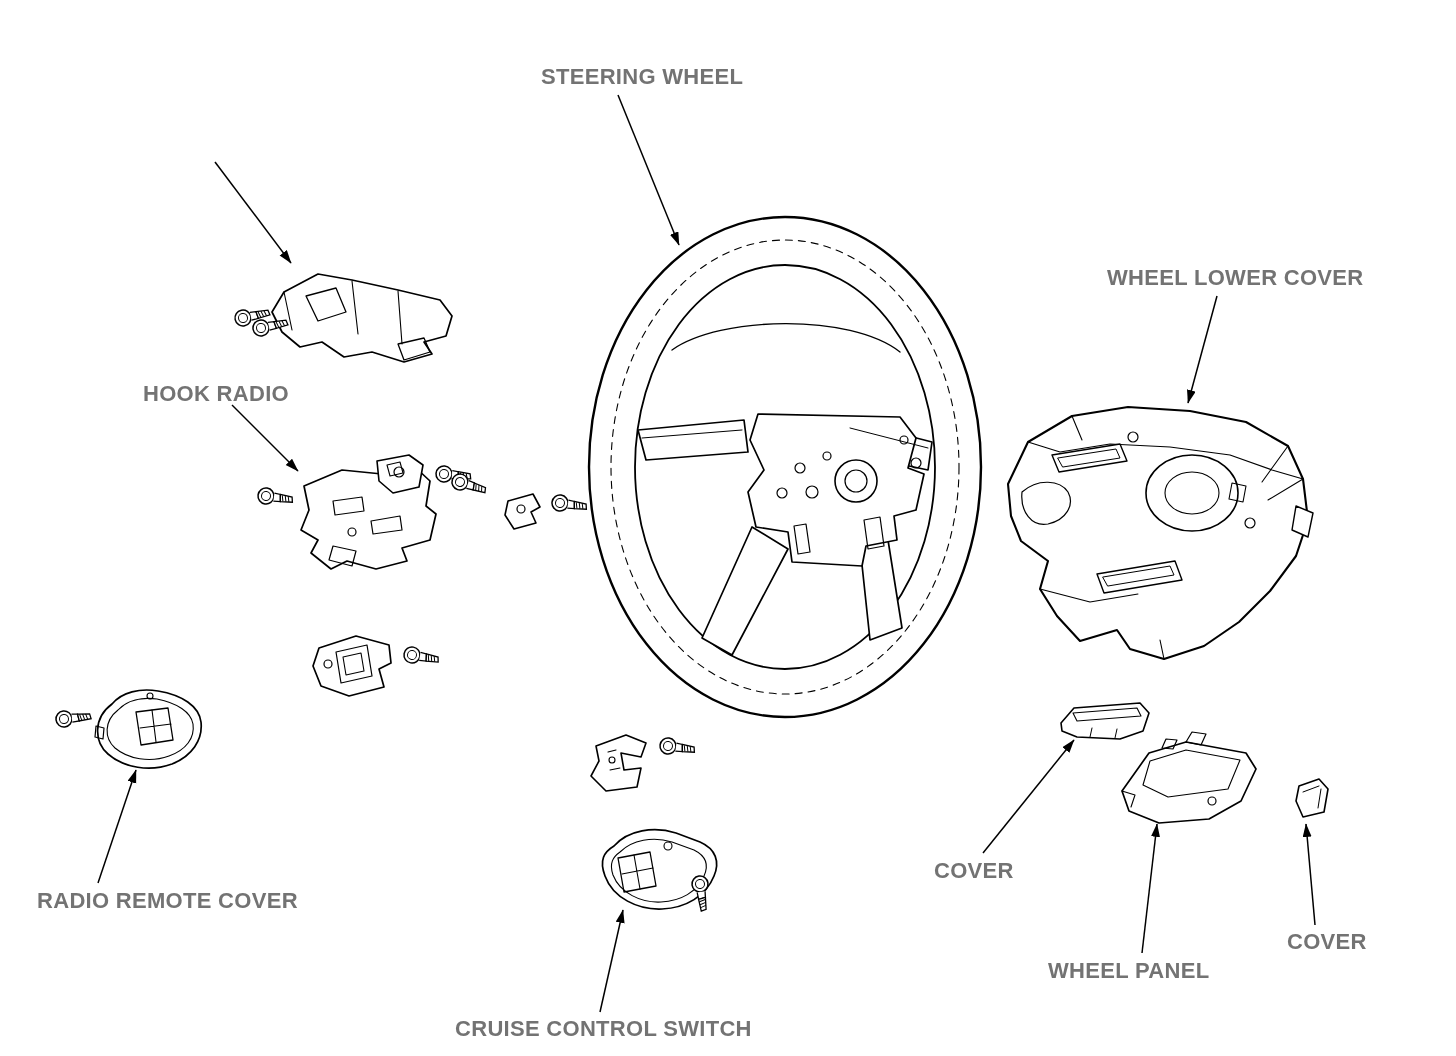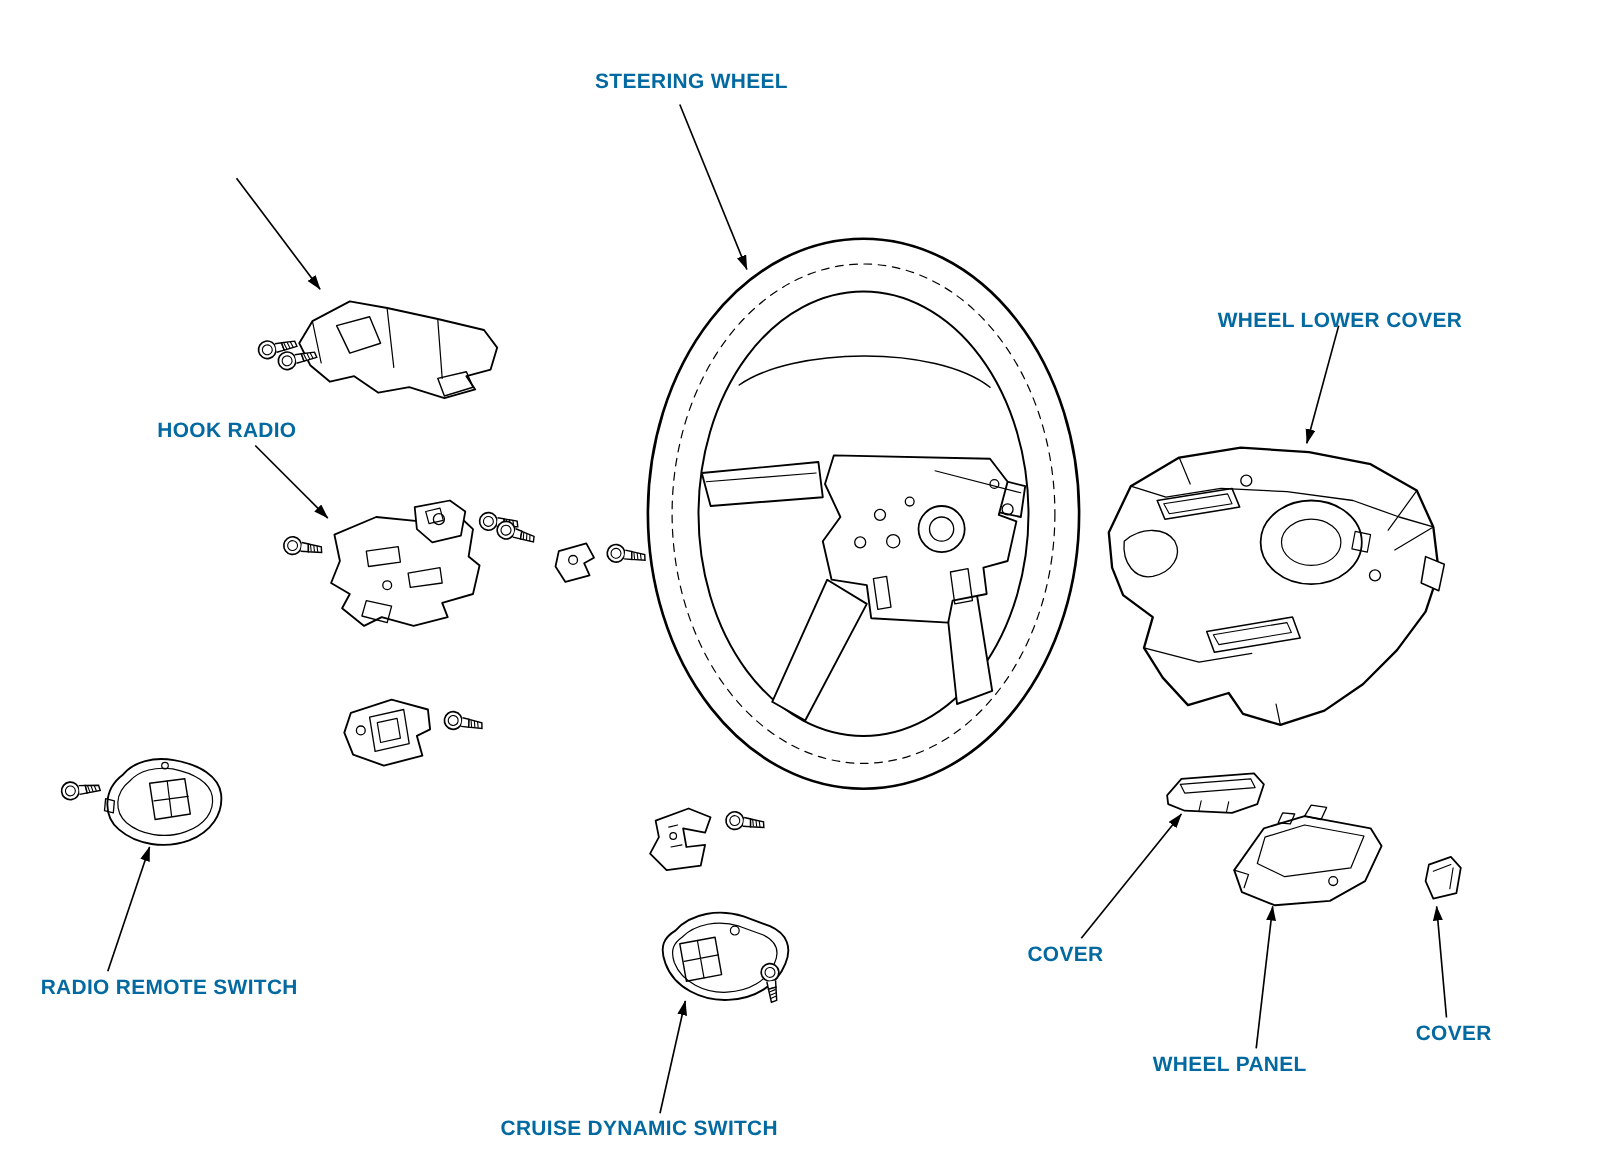--- a/index.html
+++ b/index.html
@@ -9,30 +9,30 @@
     width: 1456px;
     height: 1056px;
     background: #ffffff;
     font-family: "Liberation Sans", sans-serif;
     overflow: hidden;
   }
   .canvas svg { position: absolute; left: 0; top: 0; }
   .label {
     position: absolute;
     font-weight: 700;
-    font-size: 19px;
+    font-size: 22px;
     letter-spacing: 0.3px;
-    color: #0369a1;
+    color: #737373;
     white-space: nowrap;
     user-select: none;
   }
   .label-steering-wheel      { left: 541px;  top: 64px; }
   .label-dynamic-damper      { left: 122px;  top: 137px; }
   .label-hook-plate          { left: 143px;  top: 381px; }
-  .label-wheel-lower-cover   { left: 1107px; top: 281px; }
+  .label-wheel-lower-cover   { left: 1107px; top: 265px; }
   .label-radio-remote-switch { left: 37px;   top: 888px; }
   .label-cruise-control      { left: 455px;  top: 1016px; }
   .label-cover-upper         { left: 934px;  top: 858px; }
   .label-access-panel        { left: 1048px; top: 958px; }
   .label-cover-right         { left: 1287px; top: 929px; }
 </style>
 </head>
 <body>
 
 <div class="canvas">
@@ -182,18 +182,18 @@
       <line x1="600" y1="1012" x2="623" y2="910" marker-end="url(#arrowhead)"></line>
       <line x1="983" y1="853" x2="1074" y2="740" marker-end="url(#arrowhead)"></line>
       <line x1="1142" y1="953" x2="1157" y2="824" marker-end="url(#arrowhead)"></line>
       <line x1="1315" y1="925" x2="1306" y2="824" marker-end="url(#arrowhead)"></line>
     </g>
   </svg>
 
   <div class="label label-steering-wheel">STEERING WHEEL</div>
   <div class="label label-hook-plate">HOOK RADIO</div>
   <div class="label label-wheel-lower-cover">WHEEL LOWER COVER</div>
-  <div class="label label-radio-remote-switch">RADIO REMOTE SWITCH</div>
-  <div class="label label-cruise-control">CRUISE DYNAMIC SWITCH</div>
+  <div class="label label-radio-remote-switch">RADIO REMOTE COVER</div>
+  <div class="label label-cruise-control">CRUISE CONTROL SWITCH</div>
   <div class="label label-cover-upper">COVER</div>
   <div class="label label-access-panel">WHEEL PANEL</div>
   <div class="label label-cover-right">COVER</div>
 </div>
 
 </body></html>

